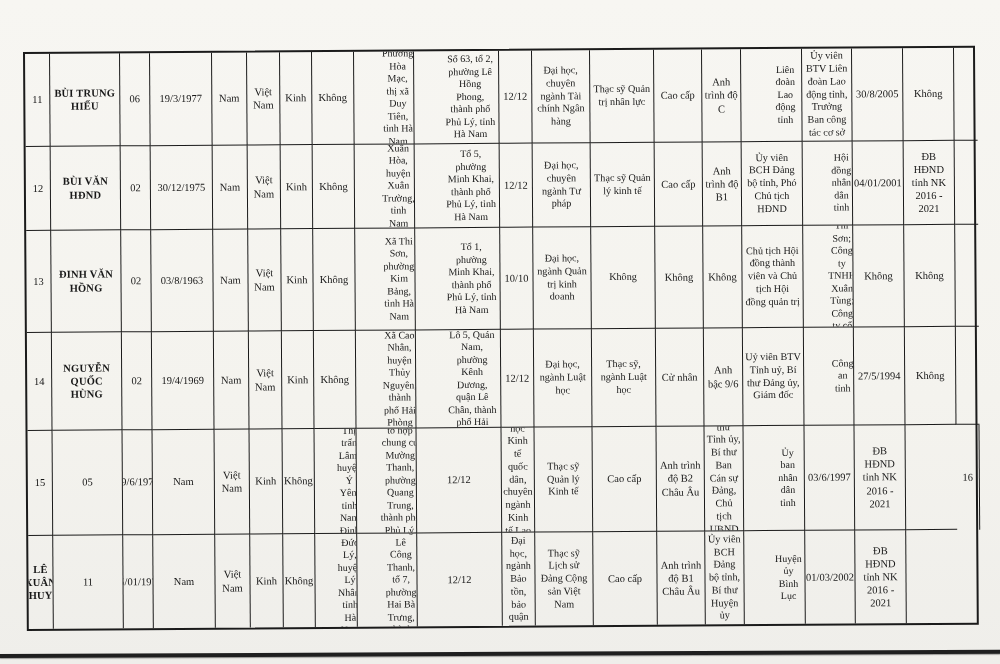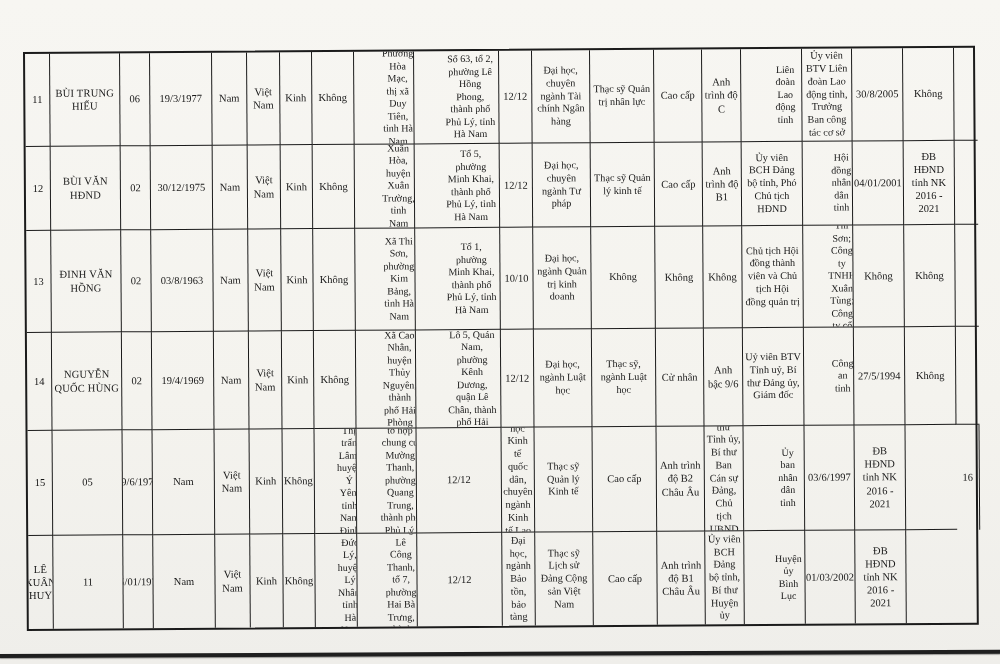--- a/index.html
+++ b/index.html
@@ -35,21 +35,21 @@
     justify-content: center;
     text-align: center;
     padding: 2px 2px;
     color: #181818;
     font-size: 10.5px;
     line-height: 1.25;
     overflow: hidden;
   }
   .cell.last-col { border-right: none; }
   .cell.last-row { border-bottom: none; }
-  .cell.col-ho_ten { font-weight: normal; letter-spacing: 0.2px; }
+  .cell.col-ho_ten { font-weight: bold; letter-spacing: 0.2px; }
   .cell.col-que_quan, .cell.col-noi_o, .cell.col-don_vi { font-size: 10px; padding-left: 30px; }
   .cell.col-chuyen_mon, .cell.col-sau_dh, .cell.col-chuc_vu { font-size: 10.2px; }
   .scan-line {
     position: absolute;
     left: 0;
     top: 654px;
     width: 1000px;
     height: 4px;
     background: #1f1f1f;
     transform: rotate(-0.25deg);
@@ -167,21 +167,21 @@
       <div class="cell col-ho_ten last-row">LÊ XUÂN HUY</div>
       <div class="cell col-ma last-row">11</div>
       <div class="cell col-ngay_sinh last-row">05/01/1974</div>
       <div class="cell col-gioi_tinh last-row">Nam</div>
       <div class="cell col-quoc_tich last-row">Việt Nam</div>
       <div class="cell col-dan_toc last-row">Kinh</div>
       <div class="cell col-ton_giao last-row">Không</div>
       <div class="cell col-que_quan last-row">Xã Đức Lý, huyện Lý Nhân, tỉnh Hà Nam</div>
       <div class="cell col-noi_o last-row">Số nhà 1, ngách 1, ngõ 79 đường Lê Công Thanh, tổ 7, phường Hai Bà Trưng, thành phố Phủ Lý, tỉnh Hà Nam</div>
       <div class="cell col-van_hoa last-row">12/12</div>
-      <div class="cell col-chuyen_mon last-row">Đại học, ngành Bảo tồn, bảo tàng</div>
+      <div class="cell col-chuyen_mon last-row">Đại học, ngành Bảo tồn, bảo quận</div>
       <div class="cell col-sau_dh last-row">Thạc sỹ Lịch sử Đảng Cộng sản Việt Nam</div>
       <div class="cell col-ly_luan last-row">Cao cấp</div>
       <div class="cell col-ngoai_ngu last-row">Anh trình độ B1 Châu Âu</div>
       <div class="cell col-chuc_vu last-row">Ủy viên BCH Đảng bộ tỉnh, Bí thư Huyện ủy</div>
       <div class="cell col-don_vi last-row">Huyện ủy Bình Lục</div>
       <div class="cell col-ngay last-row">01/03/2002</div>
       <div class="cell col-dai_bieu last-row">ĐB HĐND tỉnh NK 2016 - 2021</div>
       <div class="cell col-ghi_chu last-col last-row"></div>
     </div>
 </div>

